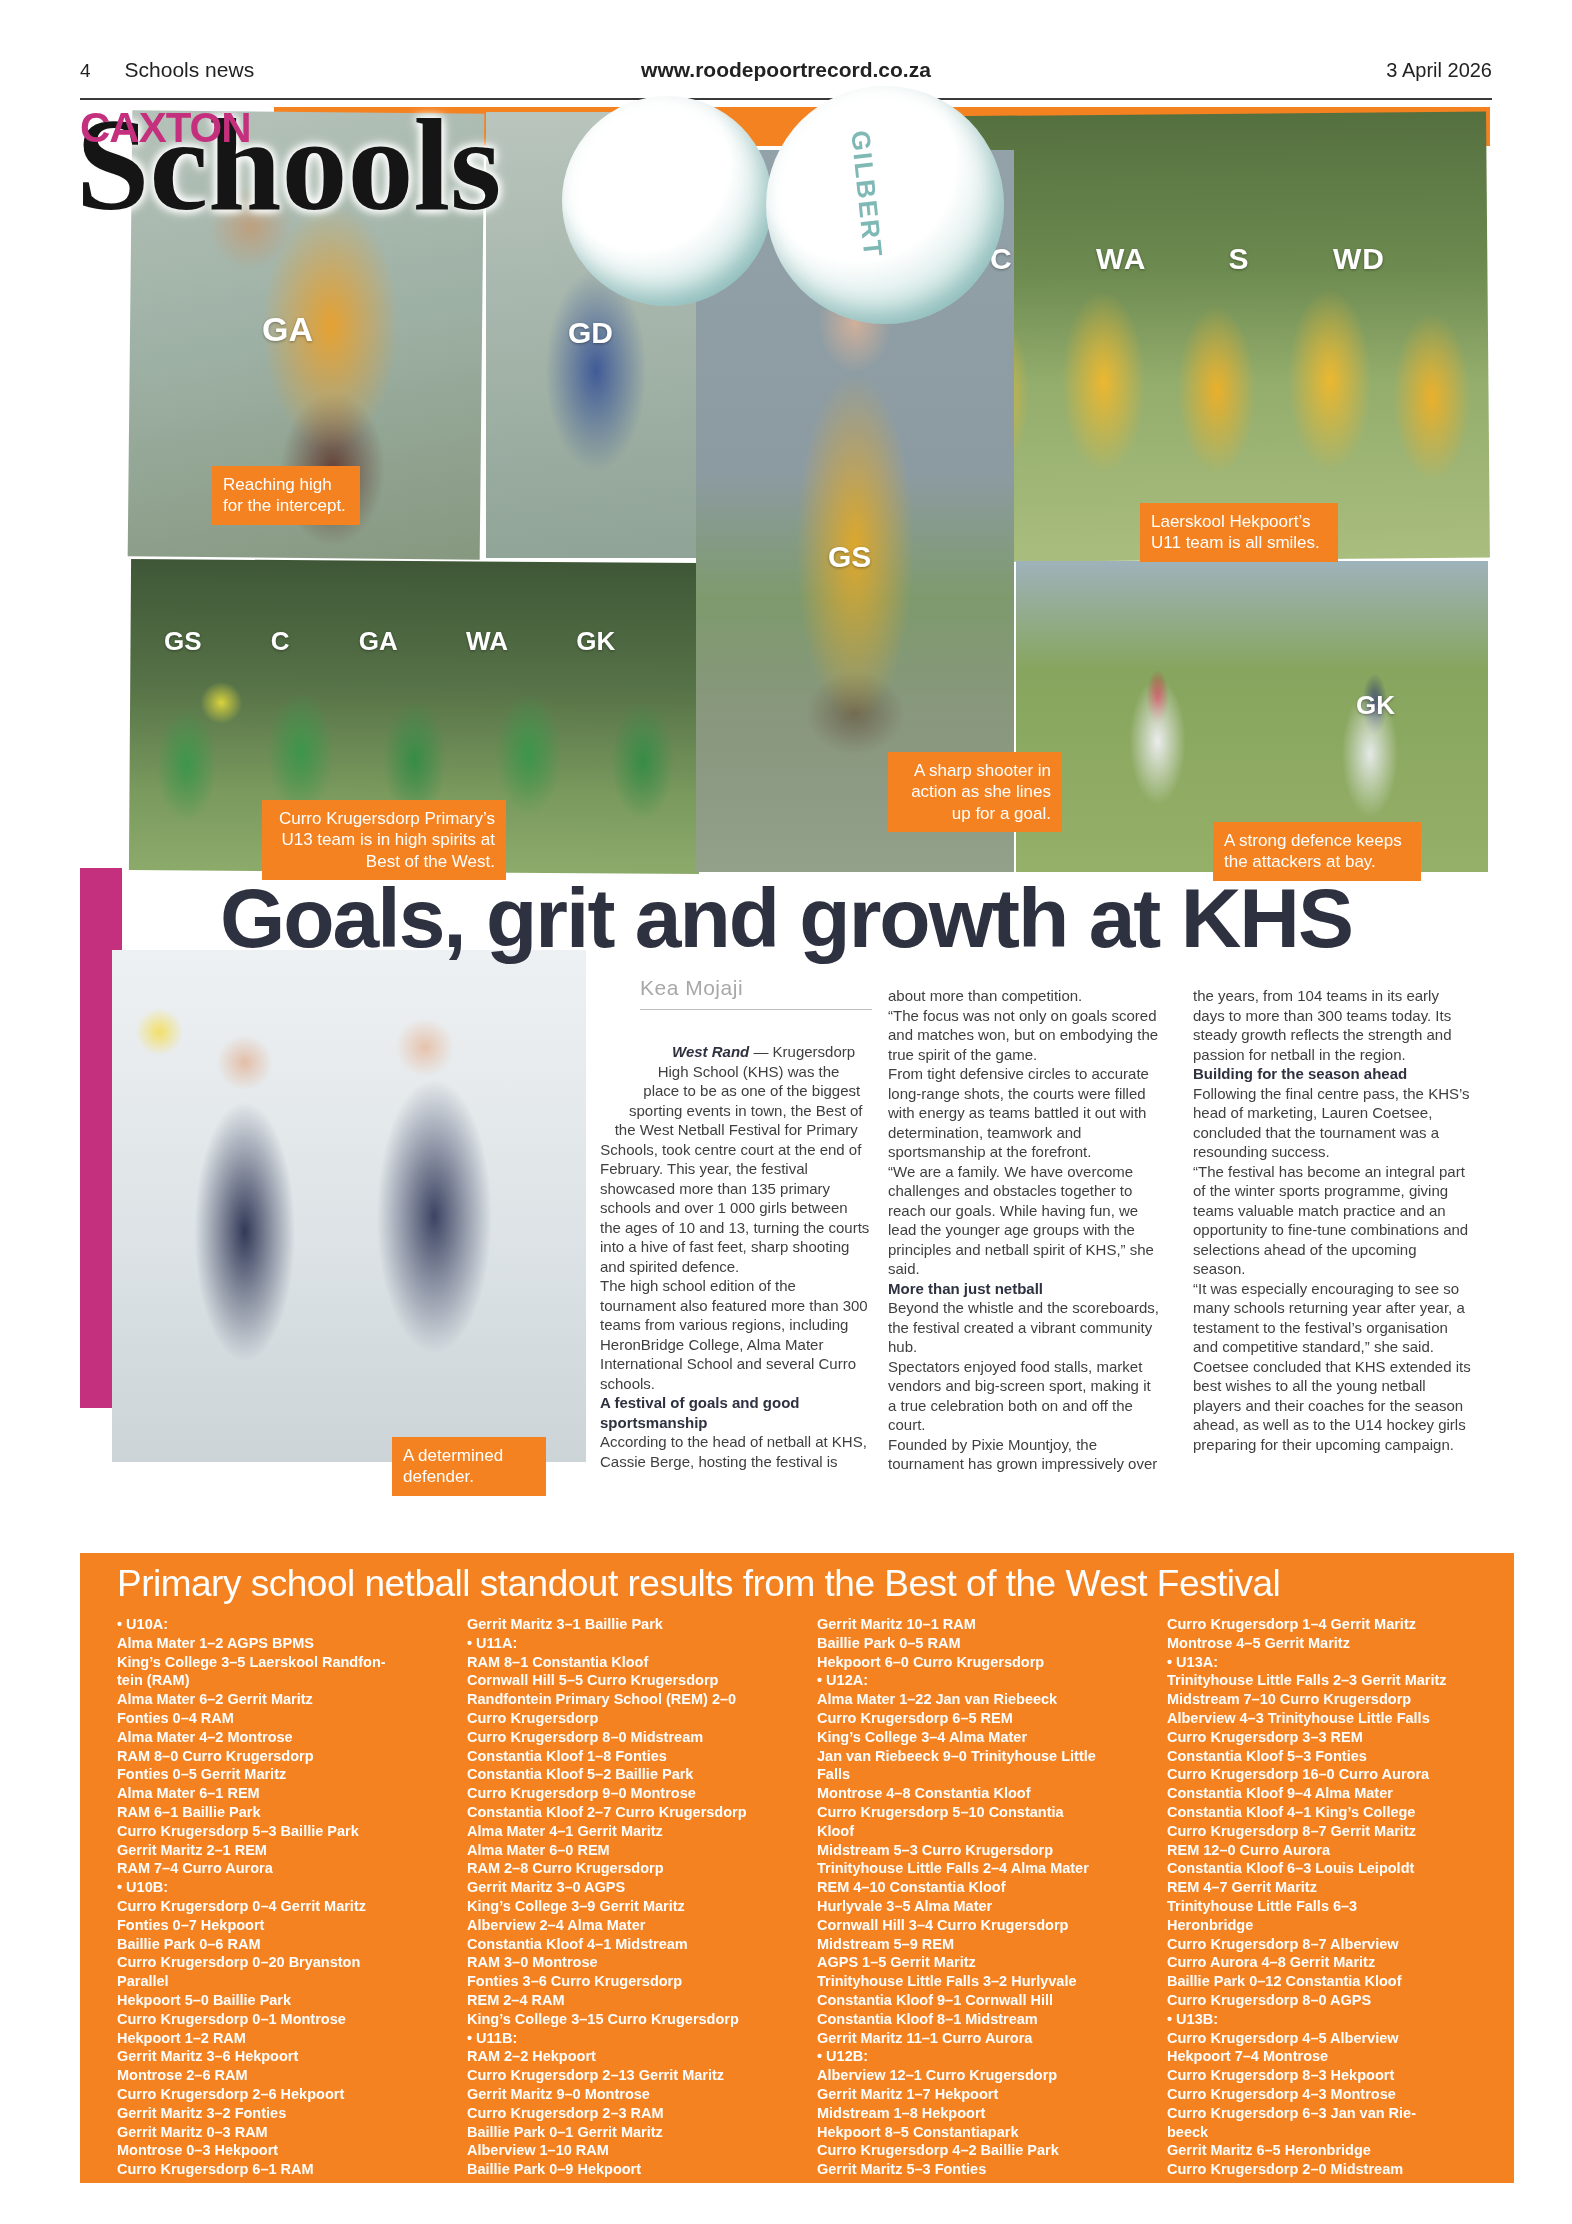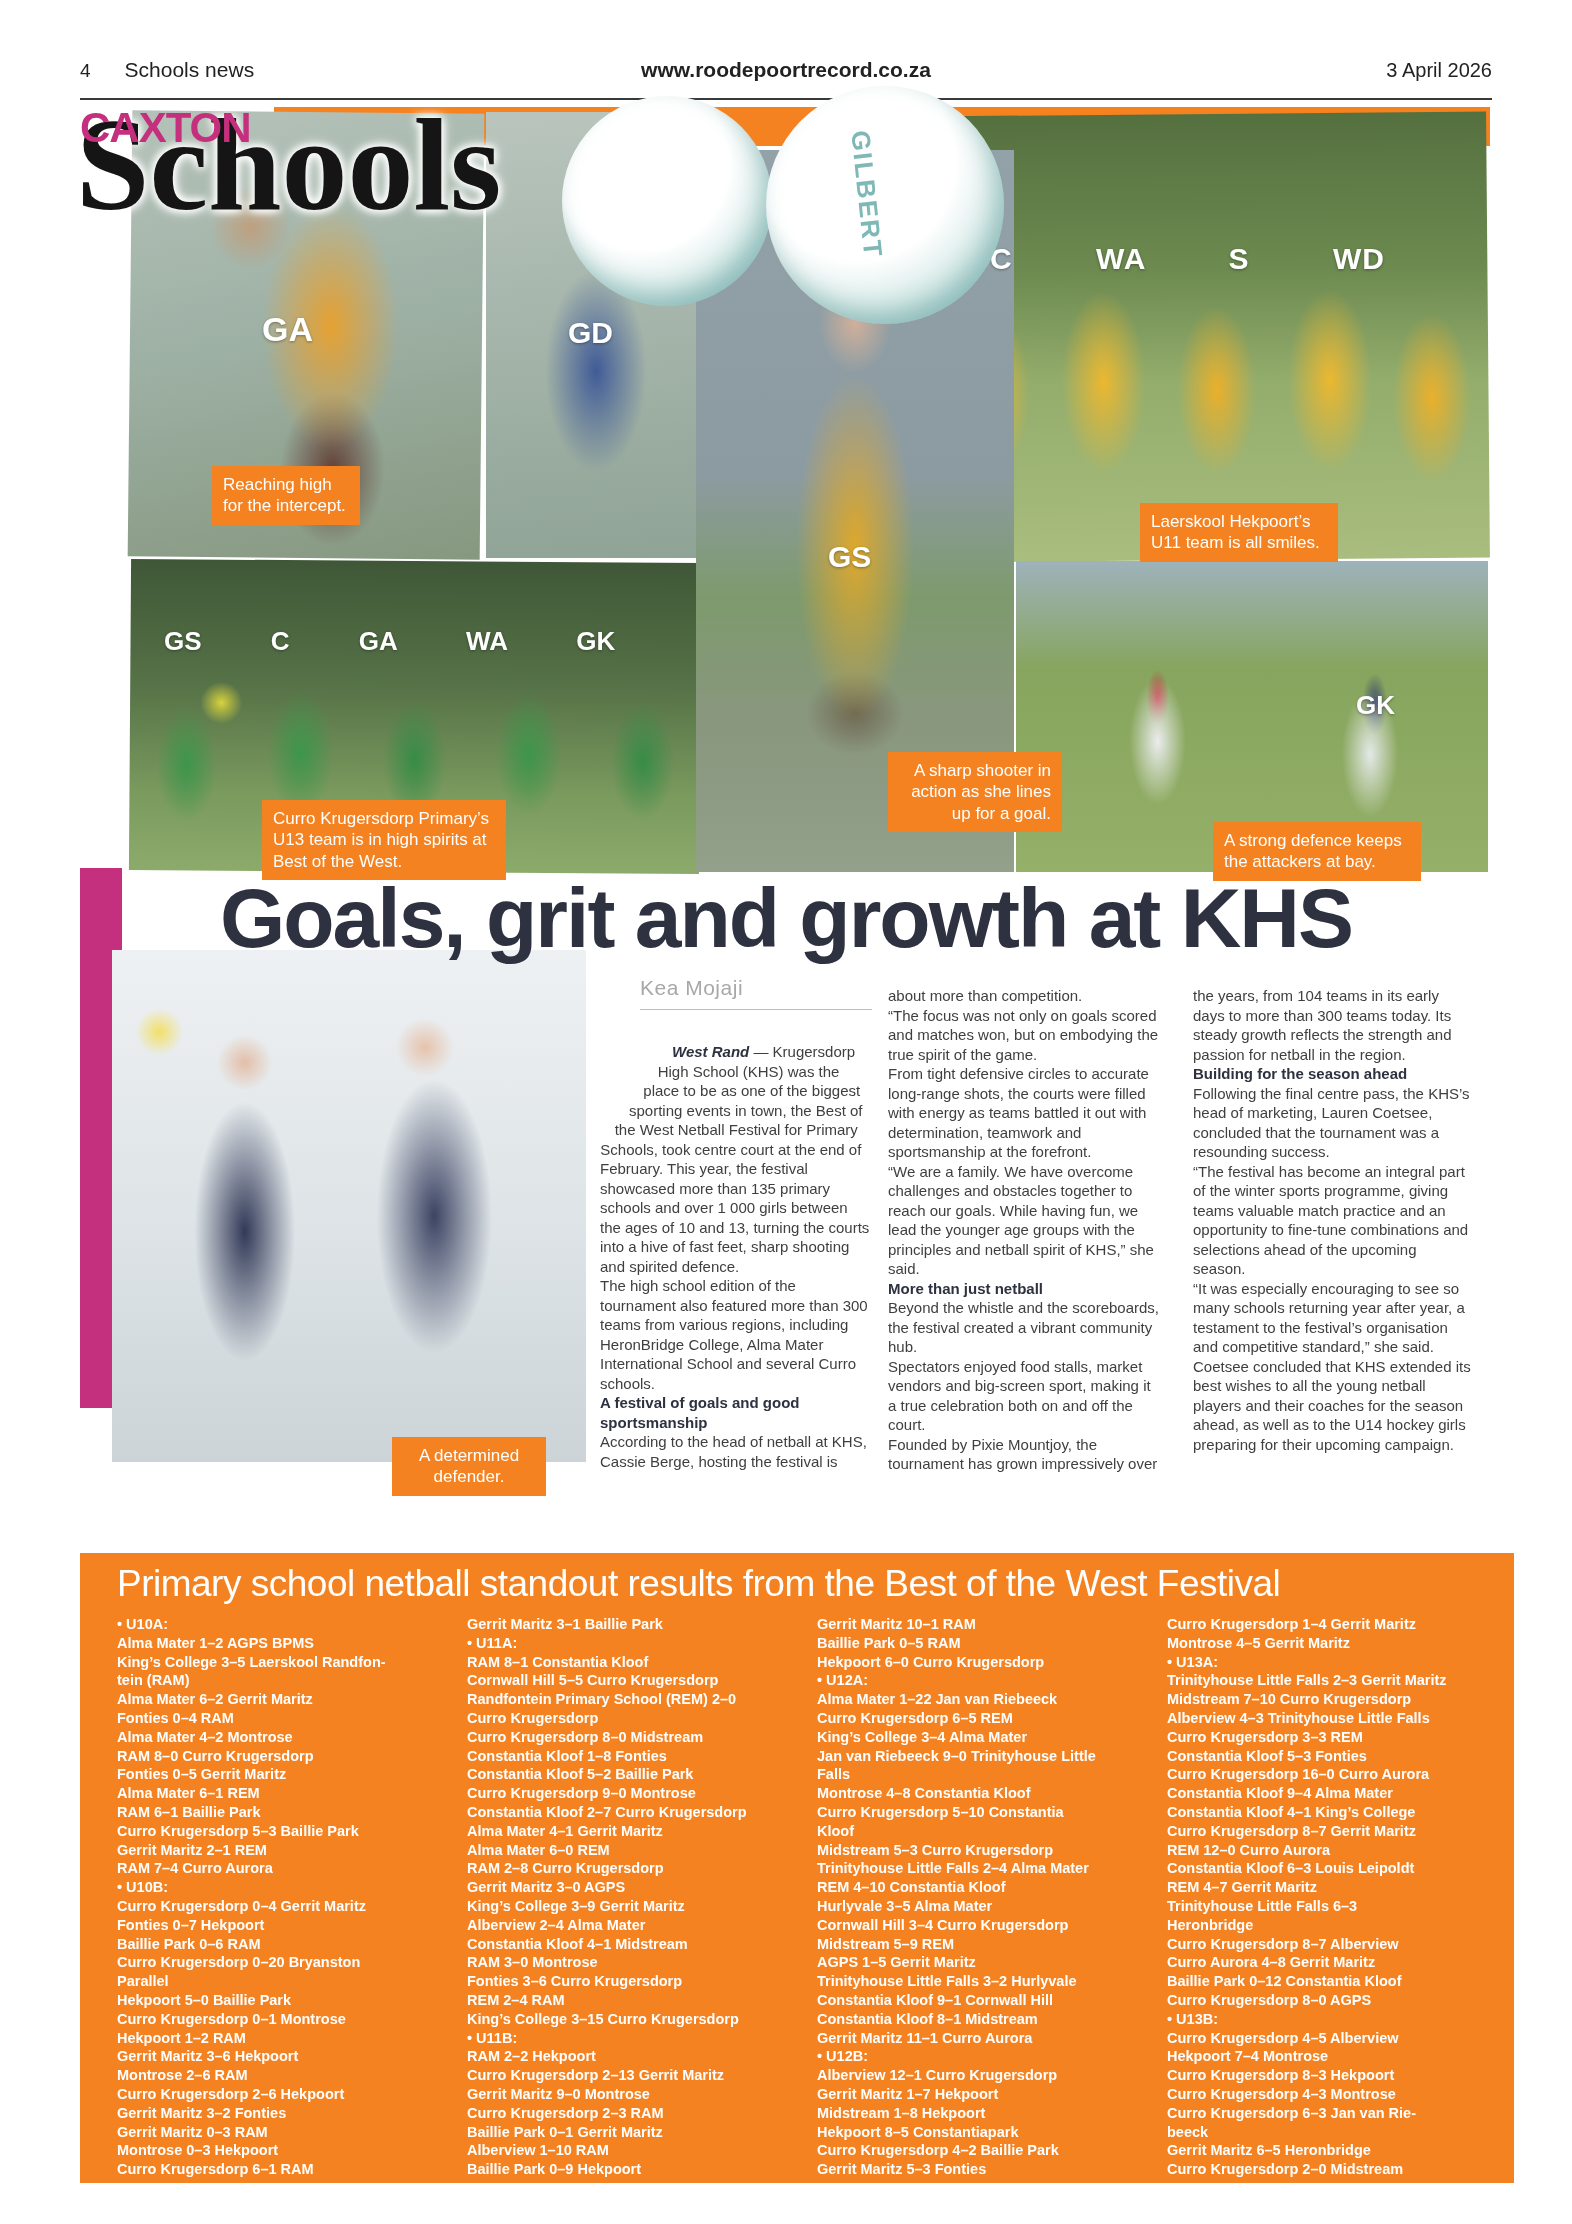--- a/index.html
+++ b/index.html
@@ -89,24 +89,24 @@
   .bib-b{left:568px;top:316px;font-size:30px;}
   .bib-c{left:990px;top:242px;font-size:30px;word-spacing:74px;letter-spacing:1px;}
   .bib-d{left:164px;top:626px;font-size:26px;word-spacing:62px;}
   .bib-e{left:828px;top:540px;font-size:30px;color:#fff;}
   .bib-f{left:1356px;top:690px;font-size:26px;color:#fff;}
 
   .caption{position:absolute;background:#F58220;color:#fff;font-size:17px;line-height:1.26;
            padding:8px 11px;z-index:6;}
   .cap-intercept{left:212px;top:466px;width:126px;}
   .cap-hekpoort{left:1140px;top:503px;width:176px;}
-  .cap-curro{left:262px;top:800px;width:222px;}
+  .cap-curro{left:262px;top:800px;width:222px;text-align:right;}
   .cap-shooter{left:888px;top:752px;width:152px;text-align:right;}
   .cap-defence{left:1213px;top:822px;width:186px;}
-  .cap-defender{left:392px;top:1437px;width:132px;text-align:center;}
+  .cap-defender{left:392px;top:1437px;width:132px;}
 
   .magenta-strip{position:absolute;left:80px;top:868px;width:42px;height:540px;background:#c5307e;z-index:1;}
 
   
   .headline{position:absolute;left:80px;top:870px;width:1412px;z-index:5;text-align:center;
     font-size:84px;font-weight:bold;letter-spacing:-2px;color:#2e3140;}
   .byline-wrap{position:absolute;left:600px;top:976px;width:272px;}
   .byline{font-size:21px;color:#a8a8a8;letter-spacing:.5px;padding-left:40px;}
   .byline-rule{margin-top:9px;margin-left:40px;width:232px;height:1px;background:#bdbdbd;}
 

